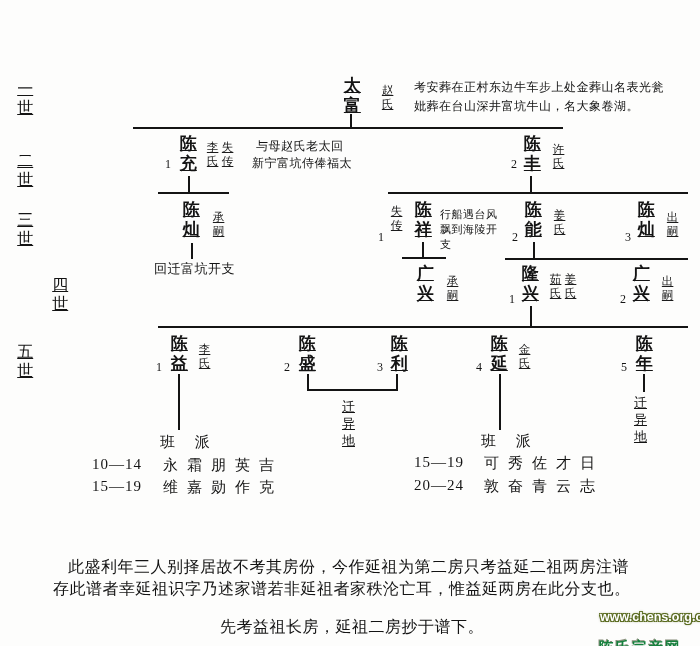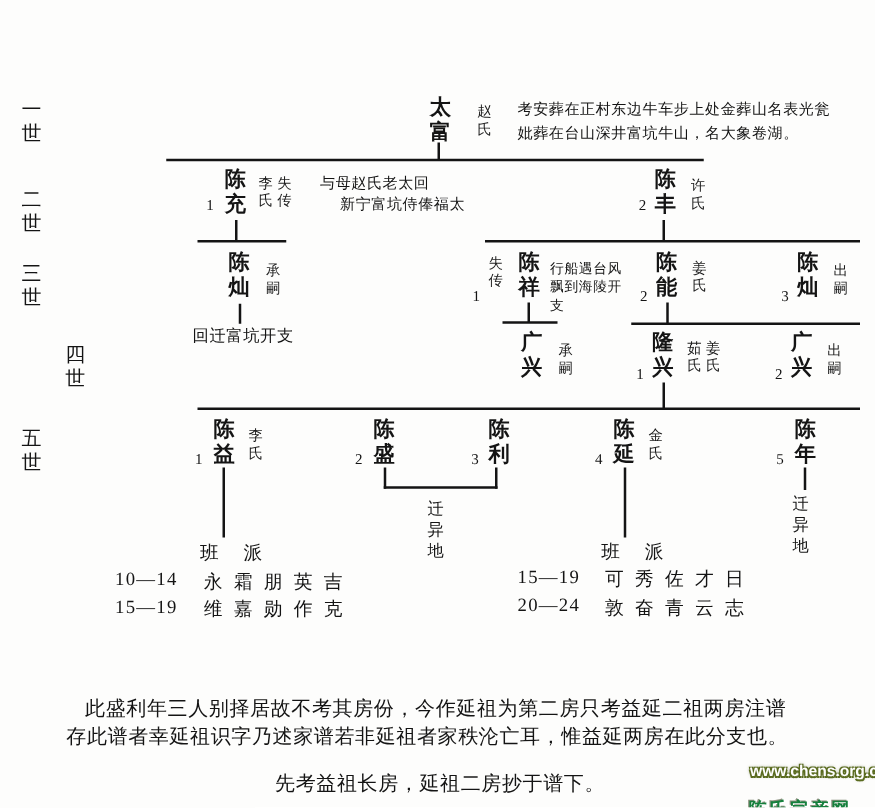--- a/index.html
+++ b/index.html
@@ -4,21 +4,21 @@
 <style>
   * { margin:0; padding:0; box-sizing:border-box; }
   html,body { background:#ffffff; }
   .page {
     position:relative; width:700px; height:646px;
     background:#fdfdfc; color:#141414; overflow:hidden;
     font-family:"Liberation Serif","DejaVu Serif",serif;
   }
   .t  { position:absolute; white-space:nowrap; }
   
-  .vt { position:absolute; width:1.15em; line-height:1.18; word-break:break-all; text-align:center; }
+  .vt { position:absolute; width:1.15em; line-height:1.18; word-break:break-all; text-align:center;text-decoration:underline; }
   .name { font-size:17px; font-weight:bold; width:1.1em; line-height:1.15; }
   .seq  { font-size:12px; }
   .sp   { font-size:11.5px; line-height:1.25; color:#1c1c1c; }
   .tag  { font-size:11.5px; line-height:1.25; color:#1c1c1c; }
   .note { font-size:12px; letter-spacing:0.5px; }
   .small-note { font-size:11px; letter-spacing:0.5px; }
   .genlabel { font-size:16px; line-height:1.18; }
   .hl { position:absolute; height:2px; background:#141414; }
   .vl { position:absolute; width:2px; background:#141414; }
   .title-line { left:0; right:0; text-align:center; font-size:16px; letter-spacing:1px; }
@@ -57,21 +57,21 @@
   <div class="t note" style="left:414px; top:79px;">考安葬在正村东边牛车步上处金葬山名表光瓮</div>
   <div class="t note" style="left:414px; top:98px;">妣葬在台山深井富坑牛山，名大象卷湖。</div>
   <div class="vl" style="left:350px; top:114px; height:14px;"></div>
   <div class="hl" style="left:133px; top:127px; width:430px;"></div>
 
   <div class="t seq" style="left:165px; top:157px;">1</div>
   <div class="vt name" style="left:179px; top:134px;">陈充</div>
   <div class="vt sp" style="left:206px; top:140px;">李氏</div>
   <div class="vt sp" style="left:221px; top:140px;">失传</div>
   <div class="t note" style="left:256px; top:138px;">与母赵氏老太回</div>
-  <div class="t note" style="left:272px; top:155px;">新宁富坑侍俸福太</div>
+  <div class="t note" style="left:252px; top:155px;">新宁富坑侍俸福太</div>
 
   <div class="t seq" style="left:511px; top:157px;">2</div>
   <div class="vt name" style="left:523px; top:134px;">陈丰</div>
   <div class="vt sp" style="left:552px; top:142px;">许氏</div>
 
   <div class="vl" style="left:188px; top:176px; height:17px;"></div>
   <div class="hl" style="left:158px; top:192px; width:71px;"></div>
   <div class="vl" style="left:530px; top:176px; height:17px;"></div>
   <div class="hl" style="left:388px; top:192px; width:300px;"></div>
 

